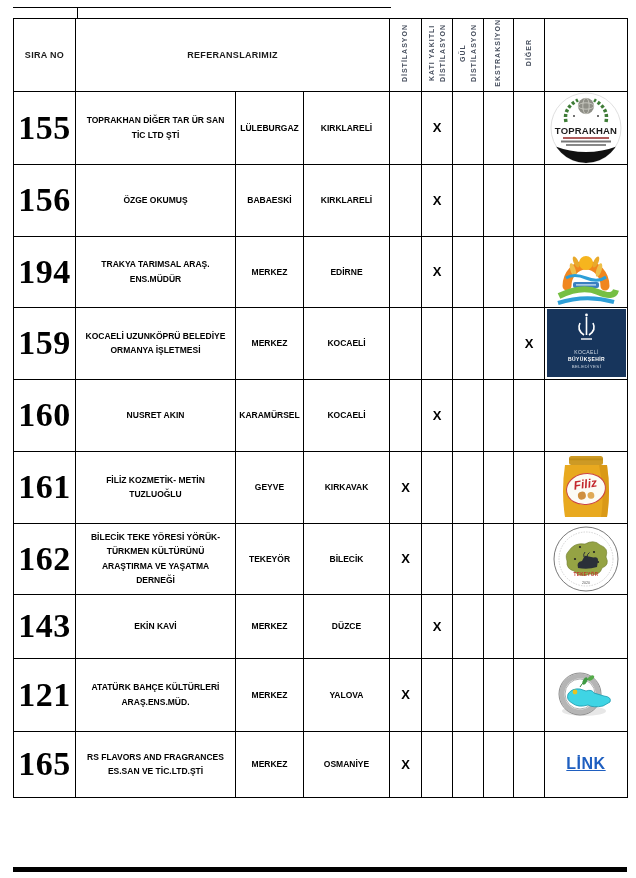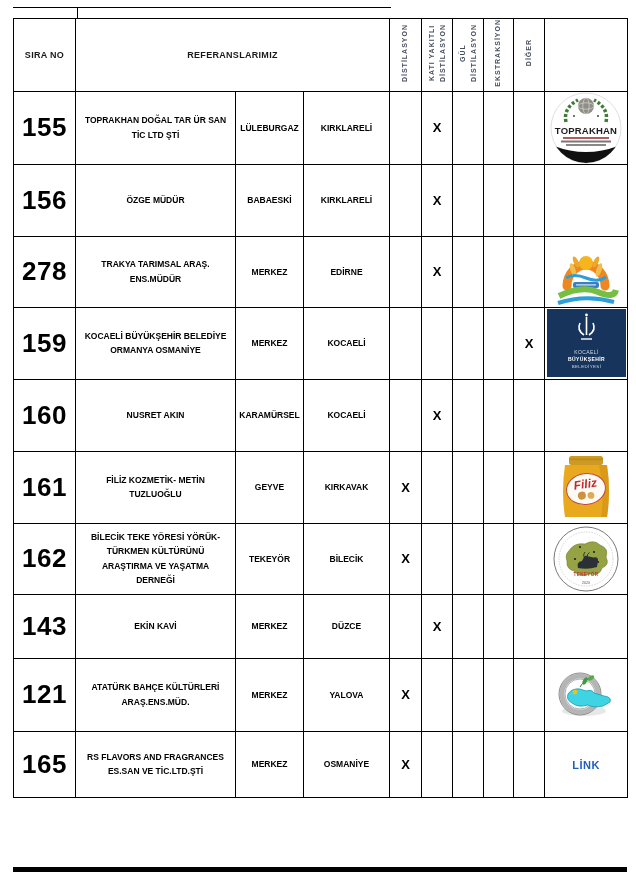--- a/index.html
+++ b/index.html
@@ -33,29 +33,29 @@
     display:inline-block;
     writing-mode:vertical-rl;
     transform:rotate(180deg);
     white-space:pre-line;
     font-size:7px;
     font-weight:600;
     letter-spacing:1px;
     color:#474f5e;
     line-height:1.5;
   }
-  td.num{font-size:26px;font-weight:bold;letter-spacing:.5px;}
+  td.num{font-size:34px;font-weight:bold;letter-spacing:.5px;font-family:Liberation Serif, serif;}
   td.name{font-size:8.5px;font-weight:bold;padding:2px 8px;line-height:1.7;}
   td.loc{font-size:8.5px;font-weight:bold;}
   td.mark{font-size:13px;font-weight:bold;}
   td.logo-cell{padding:0;}
   .logo-wrap{display:flex;align-items:center;justify-content:center;width:100%;height:100%;}
   a.doc-link{
-    font-size:11px;font-weight:bold;
-    color:#1f5fc0;
+    font-size:16px;font-weight:bold;
+    color:#1f5fc0;text-decoration:underline;
     letter-spacing:.5px;cursor:pointer;
   }
   .bottom-bar{position:absolute;left:13px;top:867px;width:614px;height:5px;background:#000;}
   svg text{font-family:"Liberation Sans",sans-serif;}
 </style>
 </head>
 <body>
 
 <div class="page">
   <div class="artifact-line"></div>
@@ -85,21 +85,21 @@
 DİSTİLASYON</span></th>
         <th class="h-rot"><span class="rot">EKSTRAKSİYON</span></th>
         <th class="h-rot"><span class="rot">DİĞER</span></th>
         <th class="h-plain"></th>
       </tr>
     </thead>
     <tbody>
 
       <tr style="height:73px">
         <td class="num">155</td>
-        <td class="name">TOPRAKHAN DOĞAL TAR ÜR SAN TİC LTD ŞTİ</td>
+        <td class="name">TOPRAKHAN DİĞER TAR ÜR SAN TİC LTD ŞTİ</td>
         <td class="loc">LÜLEBURGAZ</td>
         <td class="loc">KIRKLARELİ</td>
         <td class="mark"></td>
         <td class="mark">X</td>
         <td class="mark"></td>
         <td class="mark"></td>
         <td class="mark"></td>
         <td class="logo-cell">
           <div class="logo-wrap">
             <svg width="72" height="72" viewBox="0 0 72 72">
@@ -121,34 +121,34 @@
               <rect x="11" y="48.5" width="50" height="2" fill="#555" opacity=".8"></rect>
               <rect x="16" y="52" width="40" height="2" fill="#555" opacity=".7"></rect>
               <path d="M4,54 Q36,66 68,54 Q58,71 36,71 Q14,71 4,54 Z" fill="#101010" clip-path="url(#tclip)"></path>
             </svg>
           </div>
         </td>
       </tr>
 
       <tr style="height:72px">
         <td class="num">156</td>
-        <td class="name">ÖZGE MÜDÜR</td>
+        <td class="name">ÖZGE OKUMUŞ</td>
         <td class="loc">BABAESKİ</td>
         <td class="loc">KIRKLARELİ</td>
         <td class="mark"></td>
         <td class="mark">X</td>
         <td class="mark"></td>
         <td class="mark"></td>
         <td class="mark"></td>
         <td class="logo-cell"></td>
       </tr>
 
 
       <tr style="height:71px">
-        <td class="num">278</td>
+        <td class="num">194</td>
         <td class="name">TRAKYA TARIMSAL ARAŞ. ENS.MÜDÜR</td>
         <td class="loc">MERKEZ</td>
         <td class="loc">EDİRNE</td>
         <td class="mark"></td>
         <td class="mark">X</td>
         <td class="mark"></td>
         <td class="mark"></td>
         <td class="mark"></td>
         <td class="logo-cell">
           <div class="logo-wrap">
@@ -164,21 +164,21 @@
               <rect x="22" y="46.3" width="20" height="1.2" fill="#d8e8f5"></rect>
               <path d="M5,58 Q28,47 44,54 T62,52" fill="none" stroke="#76bf43" stroke-width="6"></path>
               <path d="M4,65 Q32,56 60,64" fill="none" stroke="#2d9fd8" stroke-width="4"></path>
             </svg>
           </div>
         </td>
       </tr>
 
       <tr style="height:72px">
         <td class="num">159</td>
-        <td class="name">KOCAELİ BÜYÜKŞEHİR BELEDİYE ORMANYA OSMANİYE</td>
+        <td class="name">KOCAELİ UZUNKÖPRÜ BELEDİYE ORMANYA İŞLETMESİ</td>
         <td class="loc">MERKEZ</td>
         <td class="loc">KOCAELİ</td>
         <td class="mark"></td>
         <td class="mark"></td>
         <td class="mark"></td>
         <td class="mark"></td>
         <td class="mark">X</td>
         <td class="logo-cell">
           <div class="logo-wrap">
             <svg width="79" height="68" viewBox="0 0 79 68">

